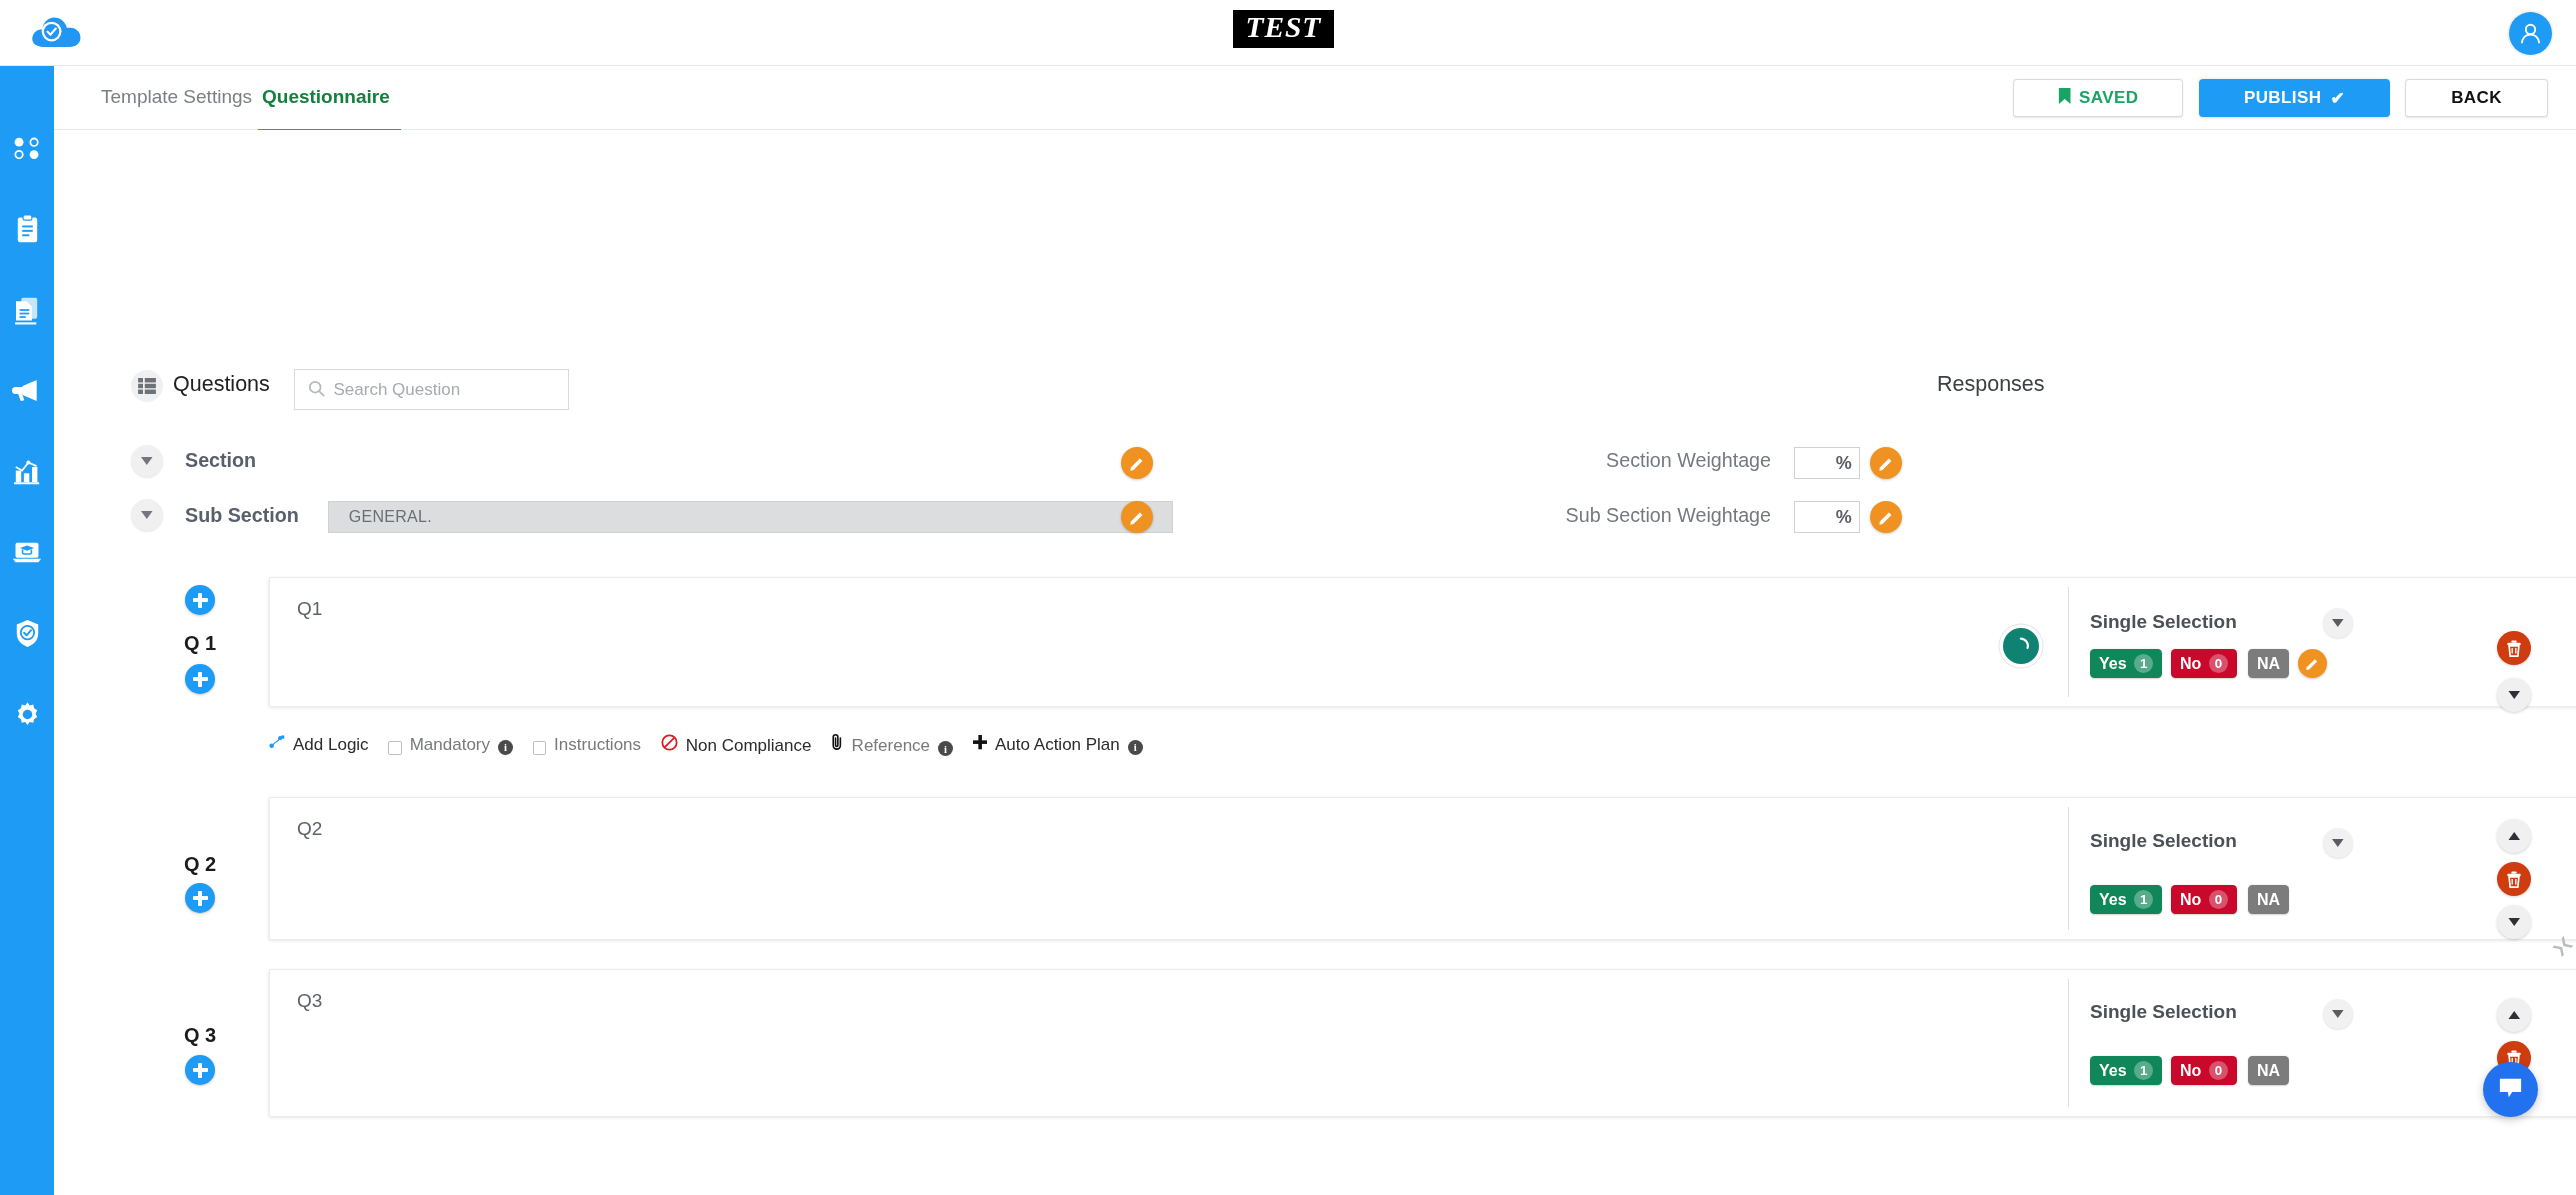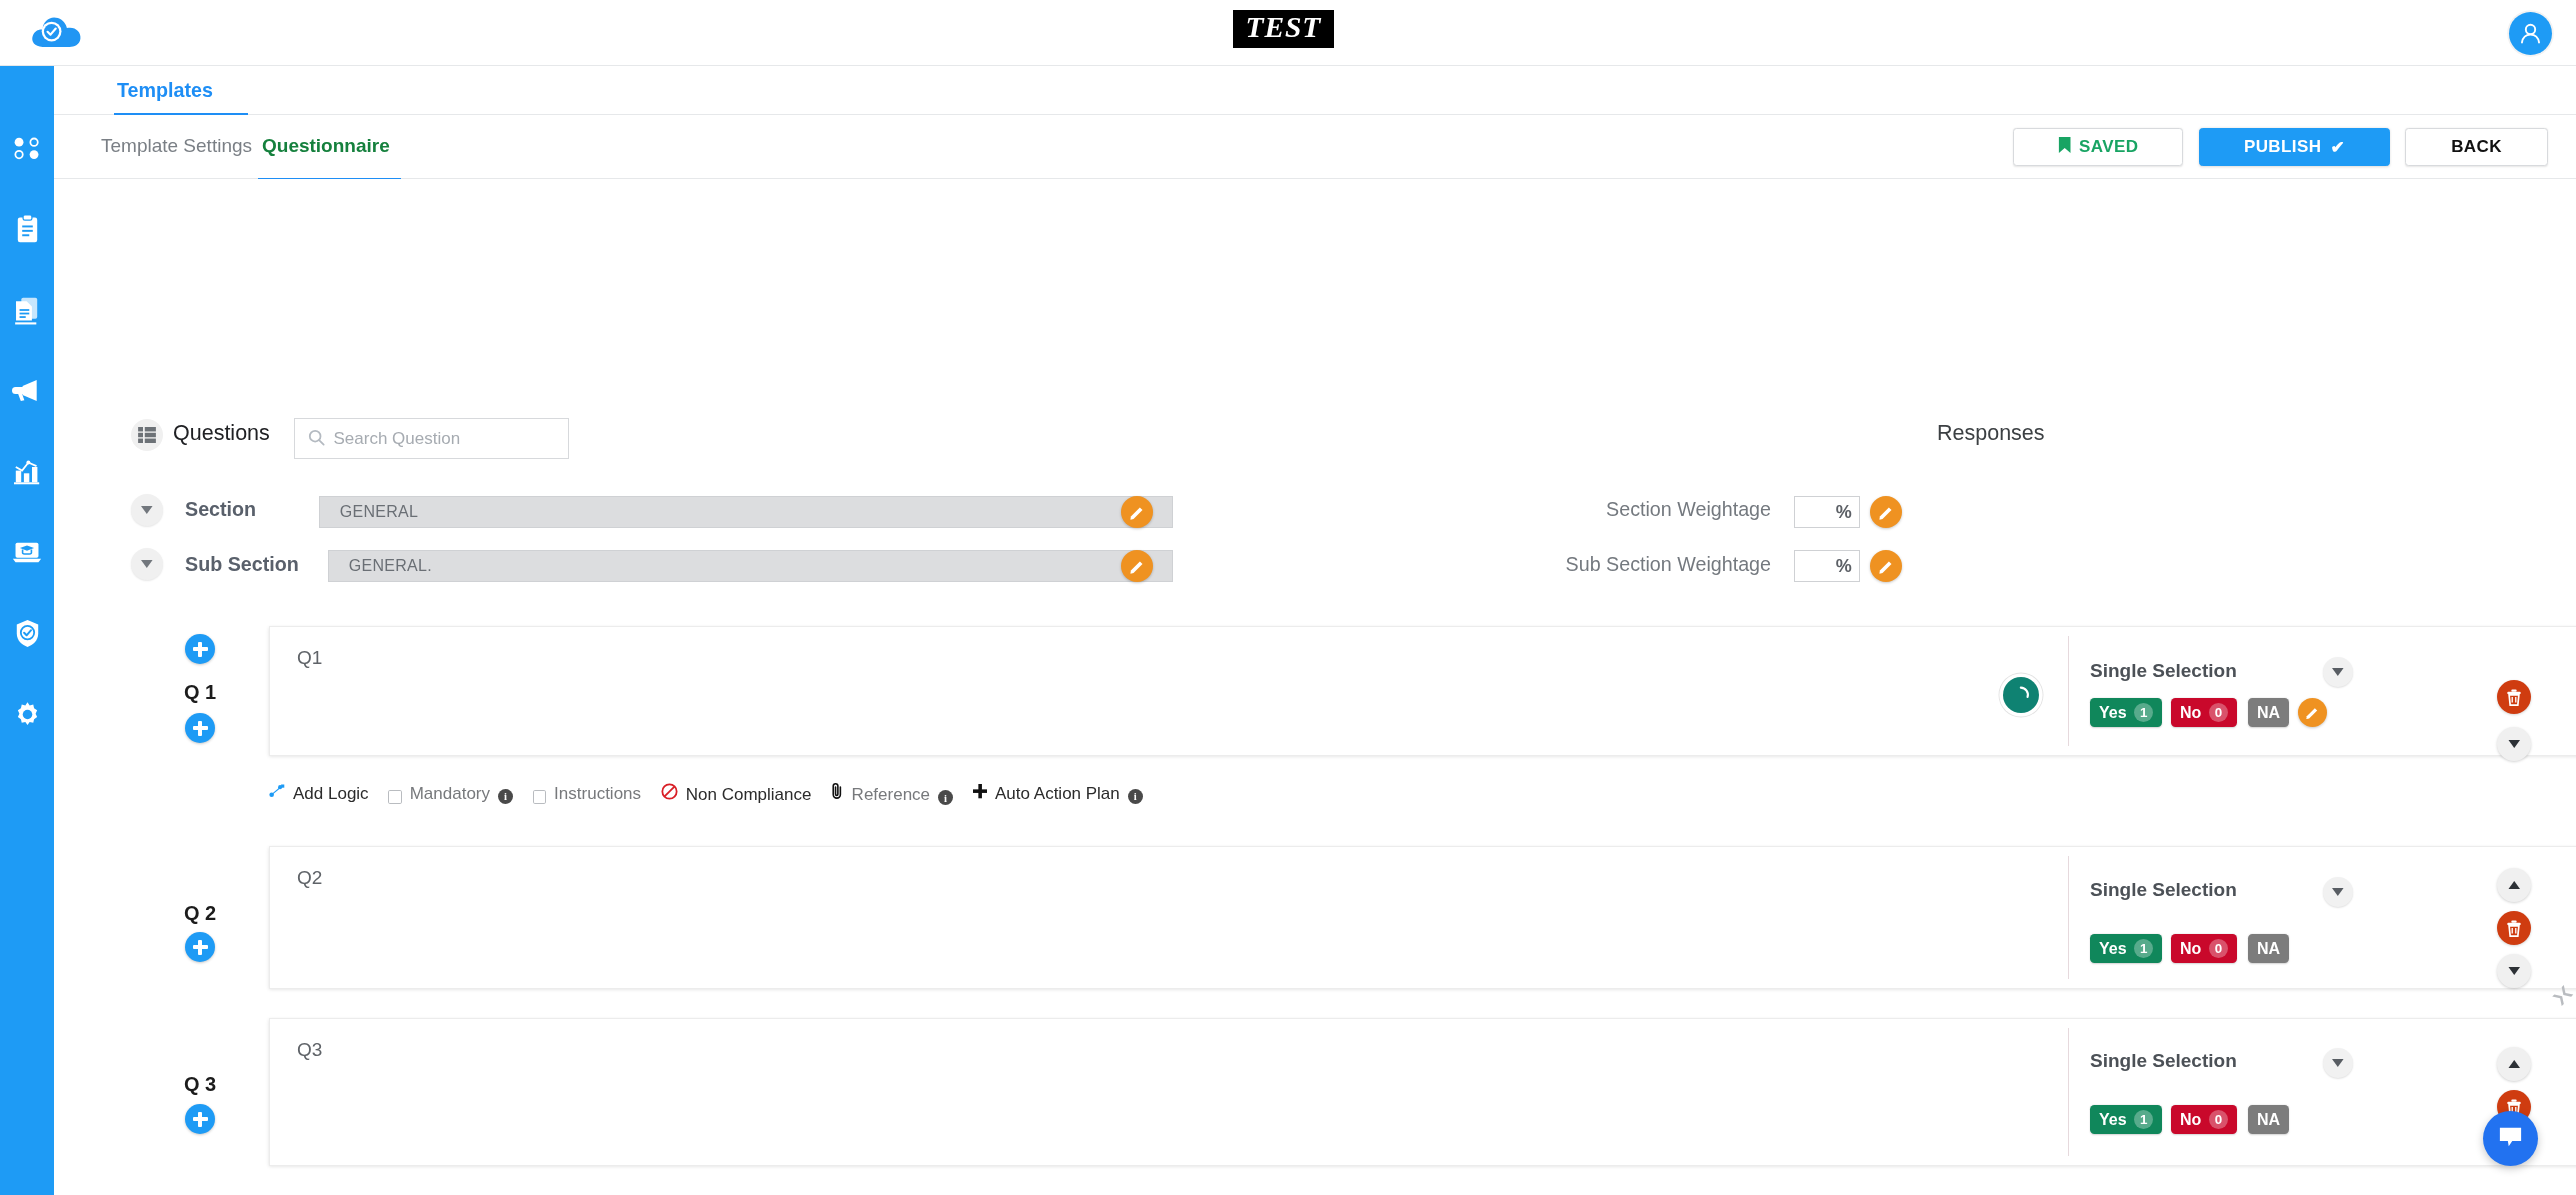--- a/index.html
+++ b/index.html
@@ -321,24 +321,20 @@
       <svg width="27" height="27" viewBox="0 0 30 30">
         <path d="M15 1.5 l2.4 3.4 4-.9 .9 4 3.4 2.4 -1.7 3.7 1.7 3.7 -3.4 2.4 -.9 4 -4-.9 -2.4 3.4 -2.4-3.4 -4 .9 -.9-4 -3.4-2.4 1.7-3.7 -1.7-3.7 3.4-2.4 .9-4 4 .9 Z" fill="#fff"></path>
         <circle cx="15" cy="15" r="5.3" fill="#1e9bf5"></circle>
       </svg>
     </span>
   </div>
 </div>
 
 <div class="content">
 
-  <div class="tabstrip">
-    <div class="tab-templates">Templates</div>
-    <div class="tab-templates-underline"></div>
-  </div>
 
   <div class="subbar">
     <div class="subtab settings">Template Settings</div>
     <div class="subtab questionnaire">Questionnaire</div>
     <div class="subtab-underline"></div>
 
     <div class="btn btn-saved">
       <span>
         <svg width="13.4" height="18" viewBox="0 0 15 20">
             <path d="M1 1 h13 v18 l-6.5 -5.5 L1 19 Z" fill="#18a463"></path>
@@ -381,21 +377,20 @@
       </span>
       <input class="search-input" type="text" placeholder="Search Question" style="">
     </div>
 
     <div class="sec-caret" style="left:77px; top:315px;">
       <svg width="11.6" height="8" viewBox="0 0 13 9">
           <path d="M0 0 H13 L6.5 9 Z" fill="#72777d"></path>
         </svg>
     </div>
     <div class="sec-name" style="left:131px; top:319px;">Section</div>
-    <div class="sec-field" style="left:265px; top:317px; width:854px;">GENERAL</div>
     <div class="pencil-btn" style="left:1067px; top:317px;">
       <svg width="15" height="15" viewBox="0 0 17 17">
           <path d="M1 13 L11.2 2.8 L14.2 5.8 L4 16 L0.4 16.6 Z" fill="#fff"></path>
         </svg>
     </div>
     <div class="wt-label" style="left:1422px; top:319px; width:295px;">Section Weightage</div>
     <div class="wt-field" style="left:1740px; top:317px;">%</div>
     <div class="pencil-btn" style="left:1816px; top:317px;">
       <svg width="15" height="15" viewBox="0 0 17 17">
           <path d="M1 13 L11.2 2.8 L14.2 5.8 L4 16 L0.4 16.6 Z" fill="#fff"></path>

